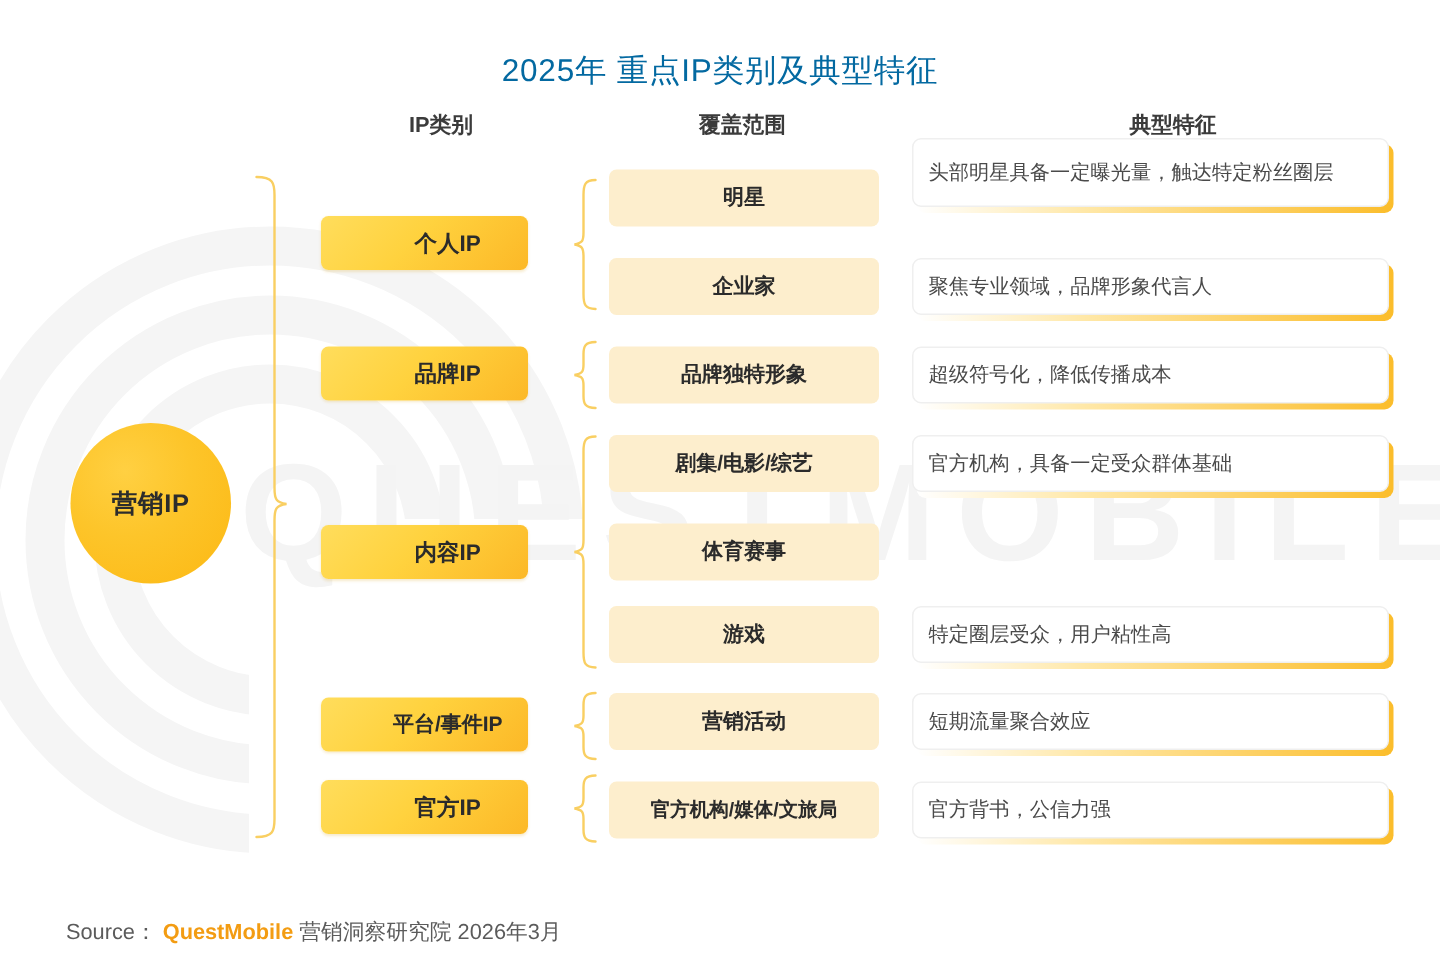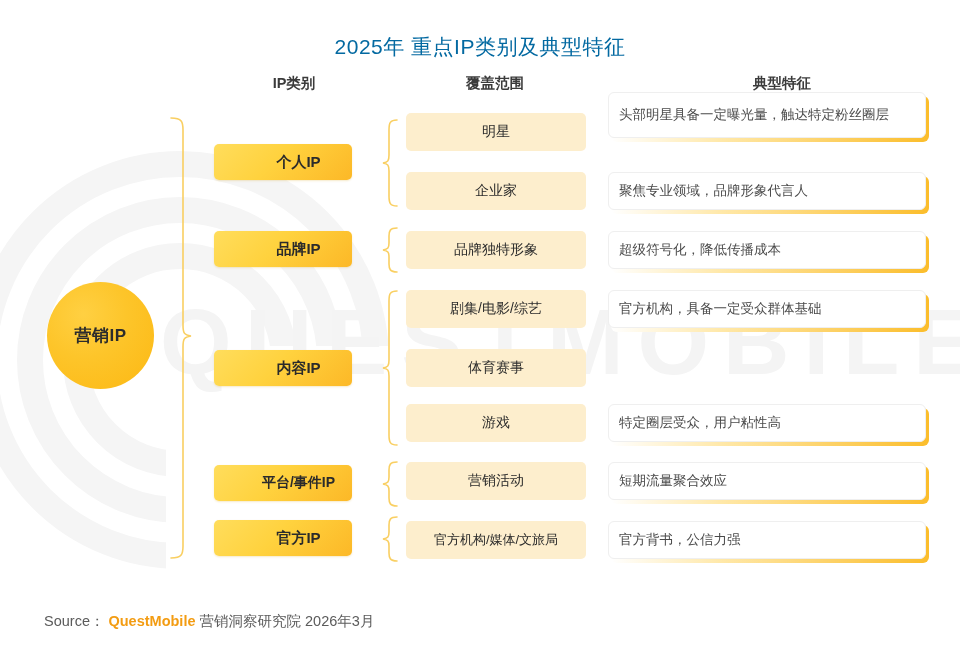--- a/index.html
+++ b/index.html
@@ -48,21 +48,21 @@
     left:214px;
     padding-left:31px;
   }
   .cat.wide { font-size:14px; }
 
   
   .scope {
     position:absolute; left:406px; width:180px; height:38px;
     border-radius:5px; background:#fdeecd;
     display:flex; align-items:center; justify-content:center;
-    font-size:14px; font-weight:normal; color:#2b2b2b; white-space:nowrap;
+    font-size:14px; font-weight:bold; color:#2b2b2b; white-space:nowrap;
   }
   .scope.sm { font-size:13px; }
 
   
   .feat { position:absolute; left:608px; width:318px; }
   .feat .shadow {
     position:absolute; left:3px; top:4px; width:318px; height:100%;
     border-radius:6px;
     background:linear-gradient(90deg,#ffffff 0%,#ffe8a8 35%,#fbbd2b 100%);
     filter:blur(.4px);

